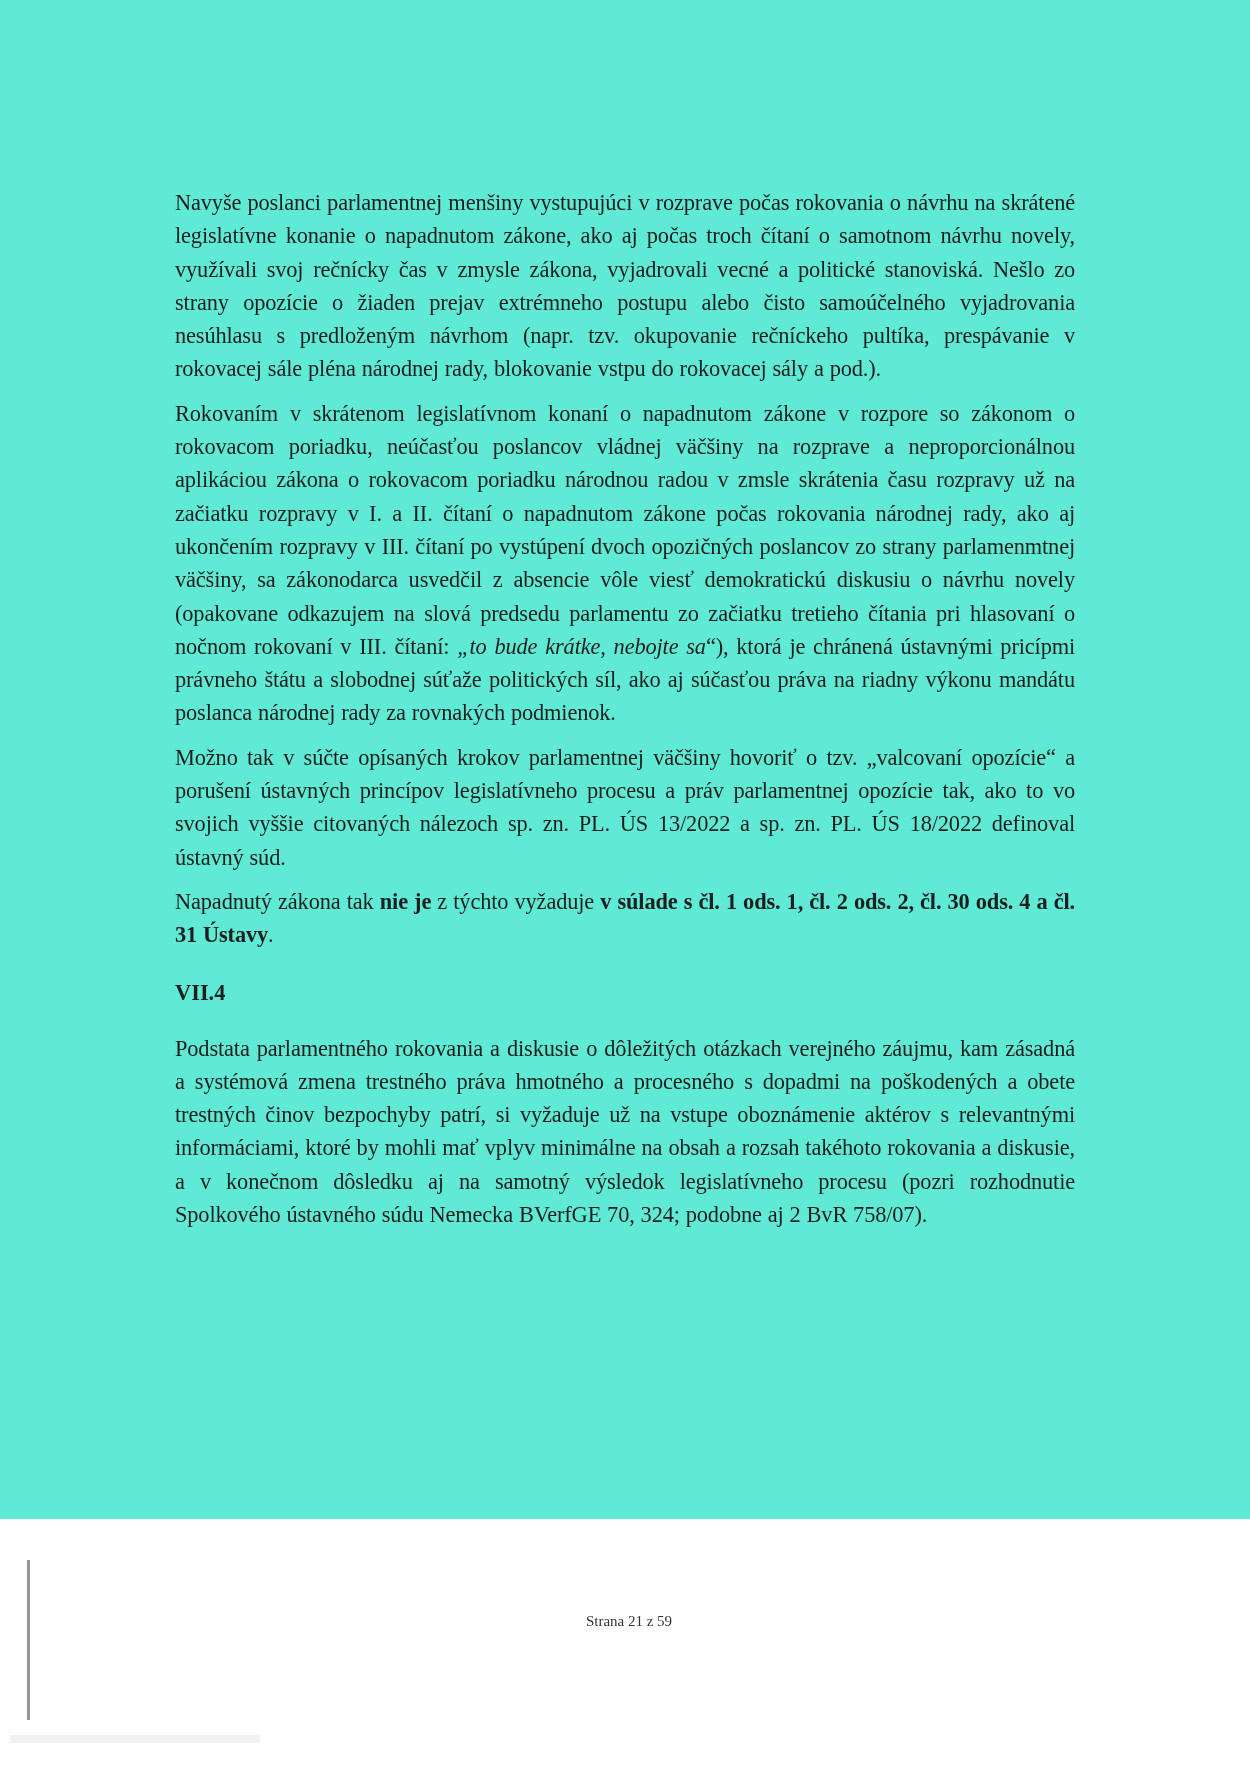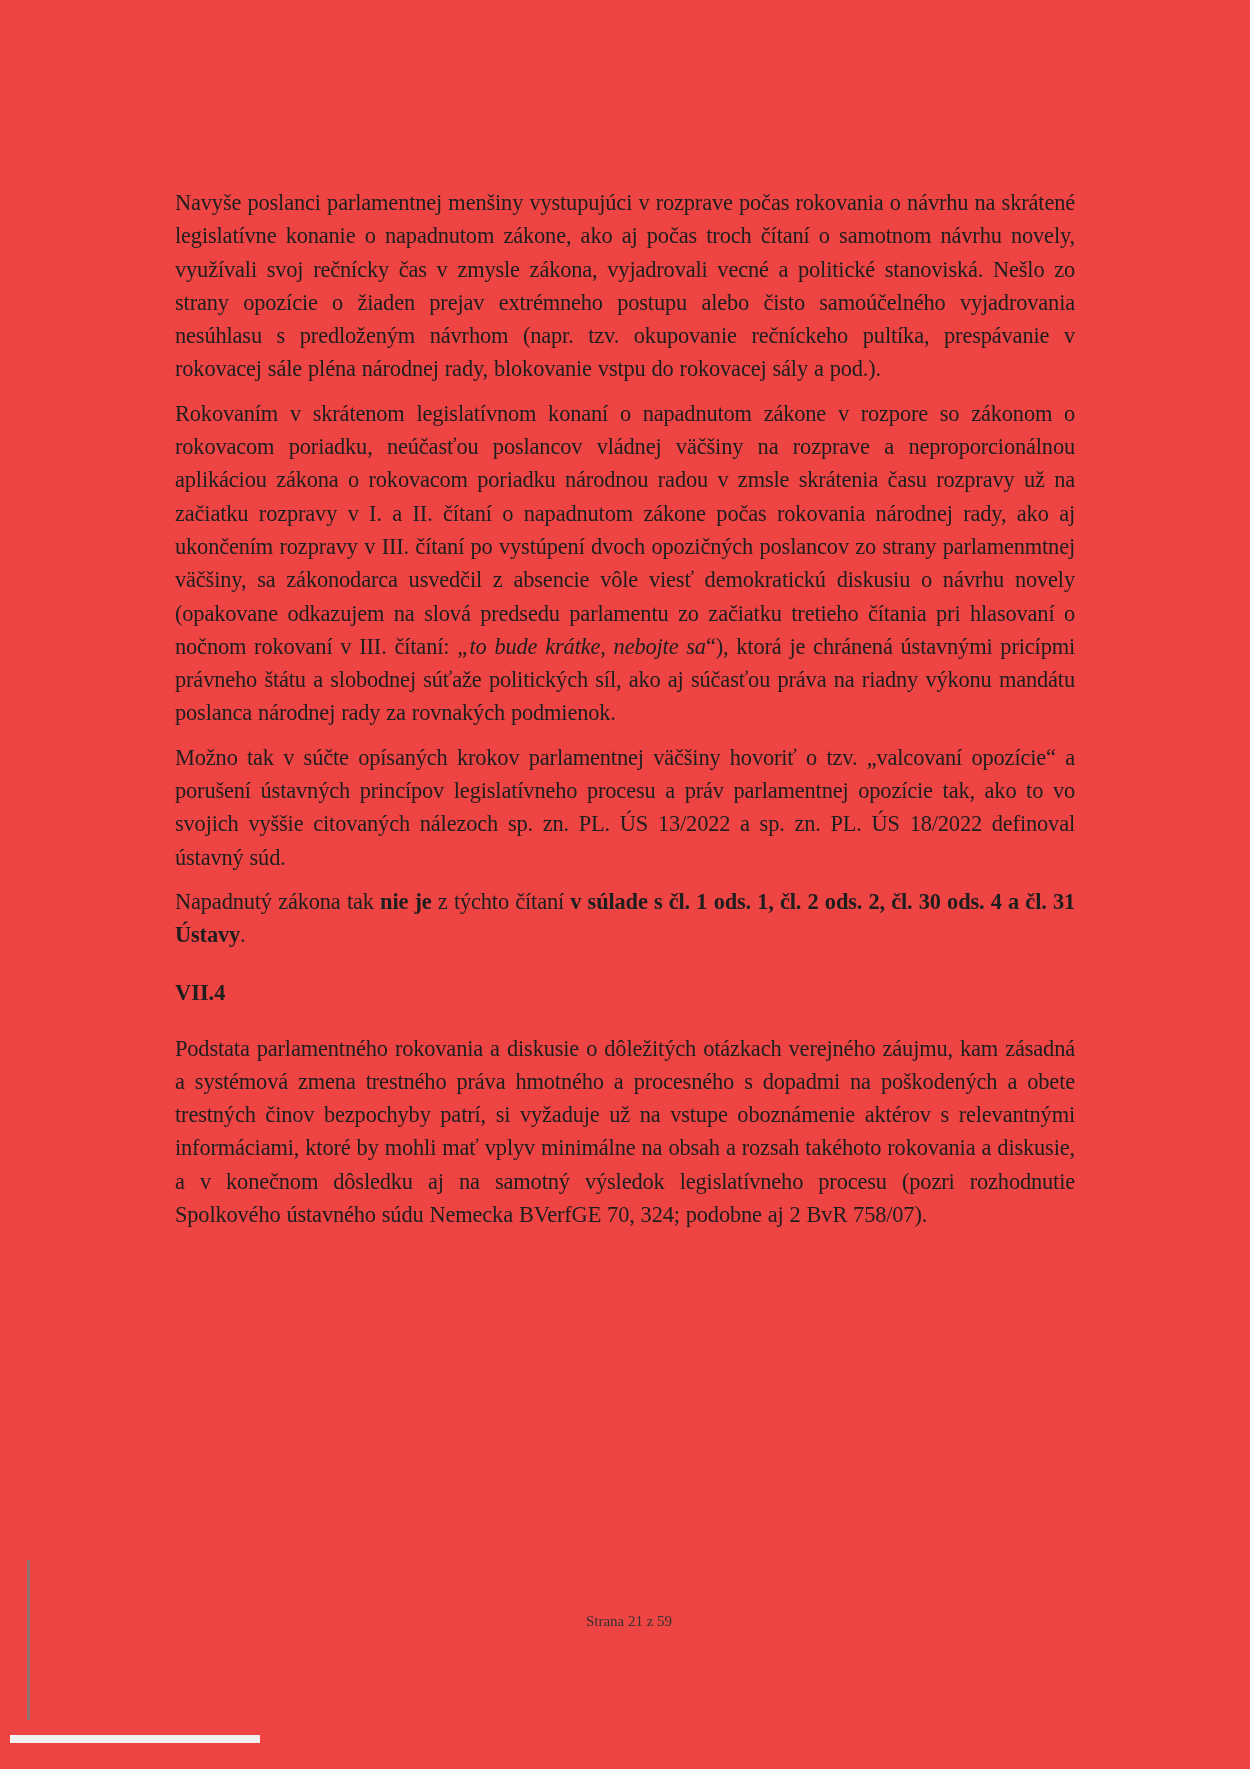--- a/index.html
+++ b/index.html
@@ -12,22 +12,22 @@
       height: 1769px;
       position: relative;
       overflow: hidden;
       font-family: "Liberation Serif", "DejaVu Serif", serif;
       color: #1e1e1e;
     }
     .page {
       position: absolute;
       left: 0; top: 0;
       width: 1250px;
-      height: 1769px;
-      background: #ef4444;
+      height: 1519px;
+      background: #5eead4;
     }
     .scan-line {
       position: absolute;
       left: 27px;
       top: 1560px;
       width: 3px;
       height: 160px;
       background: #7a7a7a;
       opacity: 0.8;
     }
@@ -86,21 +86,21 @@
 
 <div class="page">
   <div class="scan-line"></div>
   <div class="scan-shadow"></div>
 
   <div class="content">
     <div id="paras-top">
         <p><span>Navyše poslanci parlamentnej menšiny vystupujúci v rozprave počas rokovania o návrhu na skrátené legislatívne konanie o napadnutom zákone, ako aj počas troch čítaní o samotnom návrhu novely, využívali svoj rečnícky čas v zmysle zákona, vyjadrovali vecné a politické stanoviská. Nešlo zo strany opozície o žiaden prejav extrémneho postupu alebo čisto samoúčelného vyjadrovania nesúhlasu s predloženým návrhom (napr. tzv. okupovanie rečníckeho pultíka, prespávanie v rokovacej sále pléna národnej rady, blokovanie vstpu do rokovacej sály a pod.).</span></p>
         <p><span>Rokovaním v skrátenom legislatívnom konaní o napadnutom zákone v rozpore so zákonom o rokovacom poriadku, neúčasťou poslancov vládnej väčšiny na rozprave a neproporcionálnou aplikáciou zákona o rokovacom poriadku národnou radou v zmsle skrátenia času rozpravy už na začiatku rozpravy v I. a II. čítaní o napadnutom zákone počas rokovania národnej rady, ako aj ukončením rozpravy v III. čítaní po vystúpení dvoch opozičných poslancov zo strany parlamenmtnej väčšiny, sa zákonodarca usvedčil z absencie vôle viesť demokratickú diskusiu o návrhu novely (opakovane odkazujem na slová predsedu parlamentu zo začiatku tretieho čítania pri hlasovaní o nočnom rokovaní v III. čítaní: </span><i>„to bude krátke, nebojte sa</i><span>“), ktorá je chránená ústavnými pricípmi právneho štátu a slobodnej súťaže politických síl, ako aj súčasťou práva na riadny výkonu mandátu poslanca národnej rady za rovnakých podmienok.</span></p>
         <p><span>Možno tak v súčte opísaných krokov parlamentnej väčšiny hovoriť o tzv. „valcovaní opozície“ a porušení ústavných princípov legislatívneho procesu a práv parlamentnej opozície tak, ako to vo svojich vyššie citovaných nálezoch sp. zn. PL. ÚS 13/2022 a sp. zn. PL. ÚS 18/2022 definoval ústavný súd.</span></p>
-        <p><span>Napadnutý zákona tak </span><b>nie je</b><span> z týchto čítaní </span><b>v súlade s čl. 1 ods. 1, čl. 2 ods. 2, čl. 30 ods. 4 a čl. 31 Ústavy</b><span>.</span></p>
+        <p><span>Napadnutý zákona tak </span><b>nie je</b><span> z týchto vyžaduje </span><b>v súlade s čl. 1 ods. 1, čl. 2 ods. 2, čl. 30 ods. 4 a čl. 31 Ústavy</b><span>.</span></p>
       </div>
 
     <div class="heading">
       <div class="num">VII.4</div>
     </div>
 
     <div id="paras-bottom">
         <p><span>Podstata parlamentného rokovania a diskusie o dôležitých otázkach verejného záujmu, kam zásadná a systémová zmena trestného práva hmotného a procesného s dopadmi na poškodených a obete trestných činov bezpochyby patrí, si vyžaduje už na vstupe oboznámenie aktérov s relevantnými informáciami, ktoré by mohli mať vplyv minimálne na obsah a rozsah takéhoto rokovania a diskusie, a v konečnom dôsledku aj na samotný výsledok legislatívneho procesu (pozri rozhodnutie Spolkového ústavného súdu Nemecka BVerfGE 70, 324; podobne aj 2 BvR 758/07).</span></p>
       </div>
   </div>

